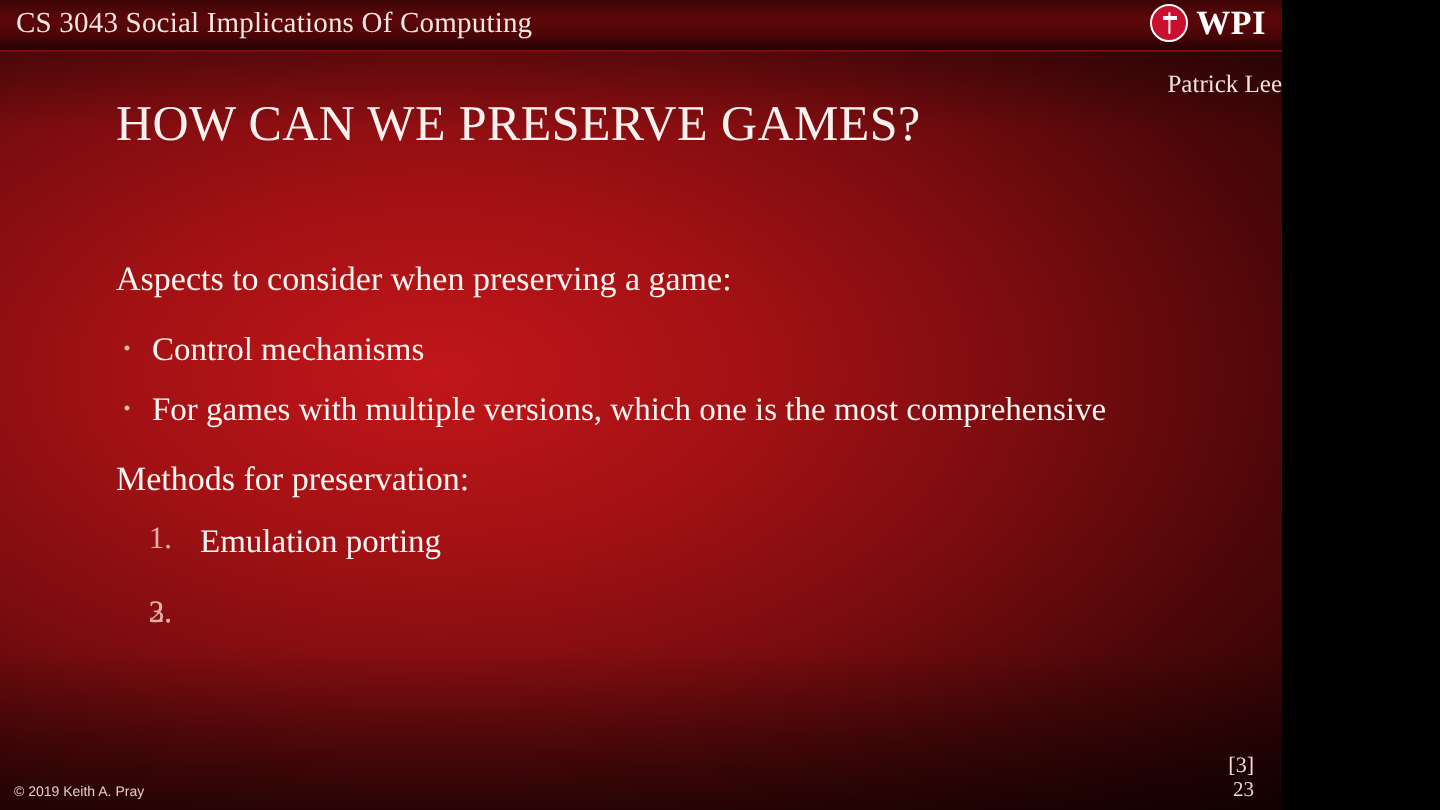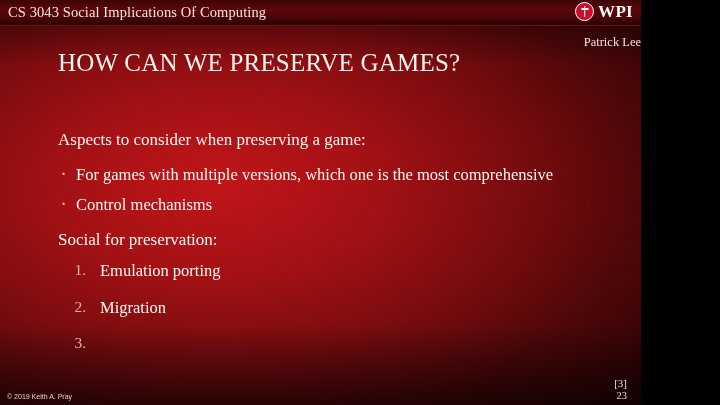--- a/index.html
+++ b/index.html
@@ -212,34 +212,33 @@
   </div>
 
   <div class="author">Patrick Lee</div>
 
   <div class="slide-title">HOW CAN WE PRESERVE GAMES?</div>
 
   <div class="body">
     <p class="lead">Aspects to consider when preserving a game:</p>
 
     <ul class="bullets">
+      <li>Control mechanisms</li>
       <li>For games with multiple versions, which one is the most comprehensive</li>
-      <li>Control mechanisms</li>
     </ul>
 
-    <p class="lead2">Social for preservation:</p>
+    <p class="lead2">Methods for preservation:</p>
 
     <ol class="numbered">
       <li>
         <span class="num">1.</span>
         <span>Emulation porting</span>
       </li>
       <li>
         <span class="num">2.</span>
-        <span>Migration</span>
       </li>
       <li>
         <span class="num">3.</span>
       </li>
     </ol>
   </div>
 
   <div class="ref">[3]</div>
   <div class="pagenum">23</div>
   <div class="copyright">© 2019 Keith A. Pray</div>

